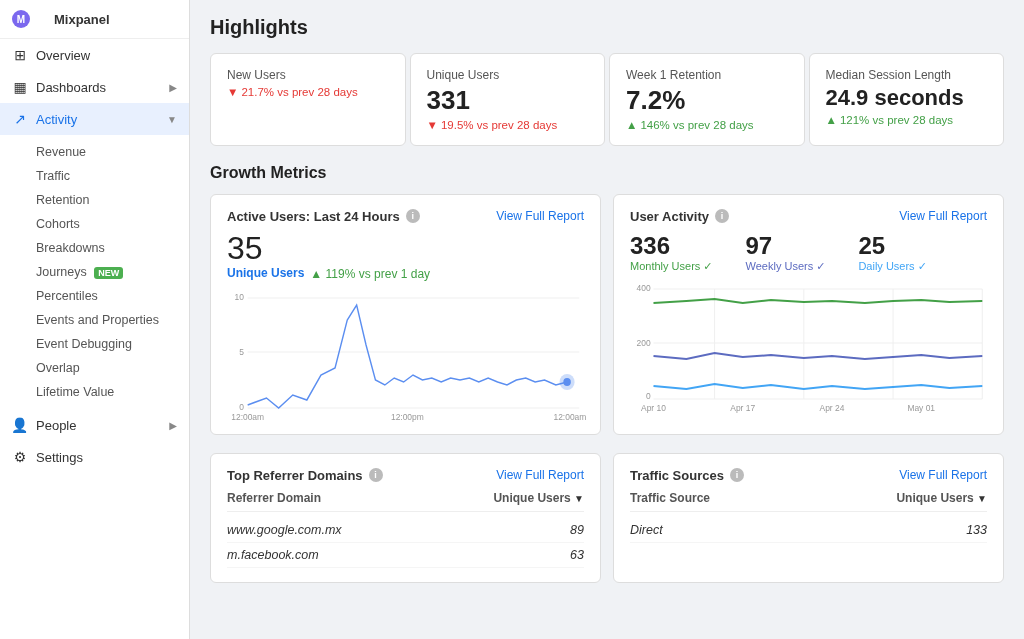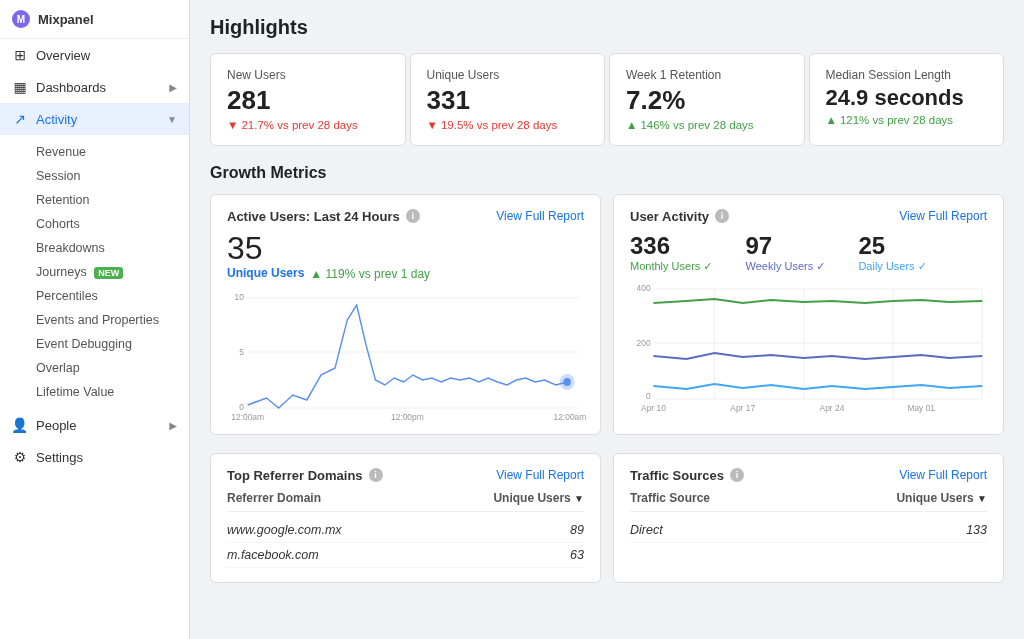--- a/index.html
+++ b/index.html
@@ -1,21 +1,21 @@
 <!DOCTYPE html>
 <html><head>
   <meta charset="utf-8">
   <style>
     * { box-sizing: border-box; margin: 0; padding: 0; }
     body { font-family: -apple-system, BlinkMacSystemFont, 'Segoe UI', Helvetica, Arial, sans-serif; font-size: 13px; background: #f0f2f5; color: #333; display: flex; height: 639px; overflow: hidden; }
 
     
     #sidebar { width: 190px; min-width: 190px; background: #fff; border-right: 1px solid #ddd; display: flex; flex-direction: column; overflow-y: auto; }
     .sidebar-logo { display: flex; align-items: center; padding: 10px 12px; border-bottom: 1px solid #eee; }
-    .sidebar-logo span { font-size: 13px; font-weight: 600; color: #333; margin-left: 8px; }
+    .sidebar-logo span { font-size: 13px; font-weight: 600; color: #333; margin-left: 24px; }
     .sidebar-item { display: flex; align-items: center; justify-content: space-between; padding: 8px 12px; cursor: pointer; color: #333; font-size: 13px; }
     .sidebar-item.active { background: #e8f0fe; color: #1a73e8; }
     .sidebar-item-left { display: flex; align-items: center; gap: 8px; }
     .sidebar-item-icon { width: 16px; height: 16px; display: flex; align-items: center; justify-content: center; font-size: 14px; }
     .sidebar-sub { padding: 5px 0 5px 36px; }
     .sidebar-sub-item { padding: 5px 12px 5px 0; cursor: pointer; color: #555; font-size: 12.5px; display: block; }
     .badge-new { background: #4CAF50; color: #fff; font-size: 9px; font-weight: 700; padding: 1px 4px; border-radius: 3px; margin-left: 4px; }
     .chevron { font-size: 10px; color: #888; }
 
     
@@ -100,21 +100,21 @@
 
   <div class="sidebar-item active">
     <div class="sidebar-item-left">
       <span class="sidebar-item-icon">↗</span>
       <span>Activity</span>
     </div>
     <span class="chevron">▼</span>
   </div>
   <div class="sidebar-sub">
     <span class="sidebar-sub-item">Revenue</span>
-    <span class="sidebar-sub-item">Session</span>
+    <span class="sidebar-sub-item">Traffic</span>
     <span class="sidebar-sub-item">Retention</span>
     <span class="sidebar-sub-item">Cohorts</span>
     <span class="sidebar-sub-item">Breakdowns</span>
     <span class="sidebar-sub-item">Journeys <span class="badge-new">NEW</span></span>
     <span class="sidebar-sub-item">Percentiles</span>
     <span class="sidebar-sub-item">Events and Properties</span>
     <span class="sidebar-sub-item">Event Debugging</span>
     <span class="sidebar-sub-item">Overlap</span>
     <span class="sidebar-sub-item">Lifetime Value</span>
   </div>
@@ -135,21 +135,20 @@
   </div>
 </div>
 
 <div id="main">
   <div class="page-title">Highlights</div>
 
   <div class="highlights-row">
 
     <div class="highlight-card">
       <div class="highlight-label">New Users</div>
-      <div class="highlight-value">281</div>
       <div class="highlight-trend trend-down">
         <span>▼</span>
         <span>21.7% vs prev 28 days</span>
       </div>
     </div>
 
     <div class="highlight-card">
       <div class="highlight-label">Unique Users</div>
       <div class="highlight-value">331</div>
       <div class="highlight-trend trend-down">

